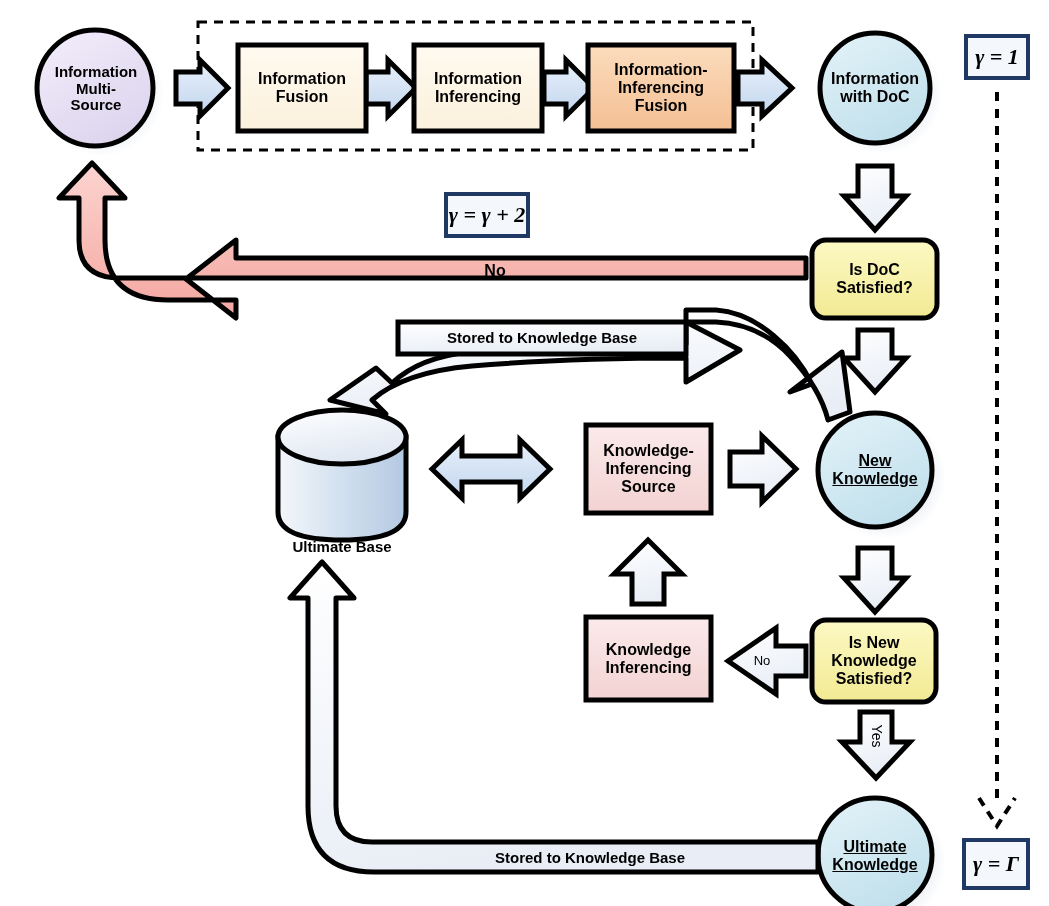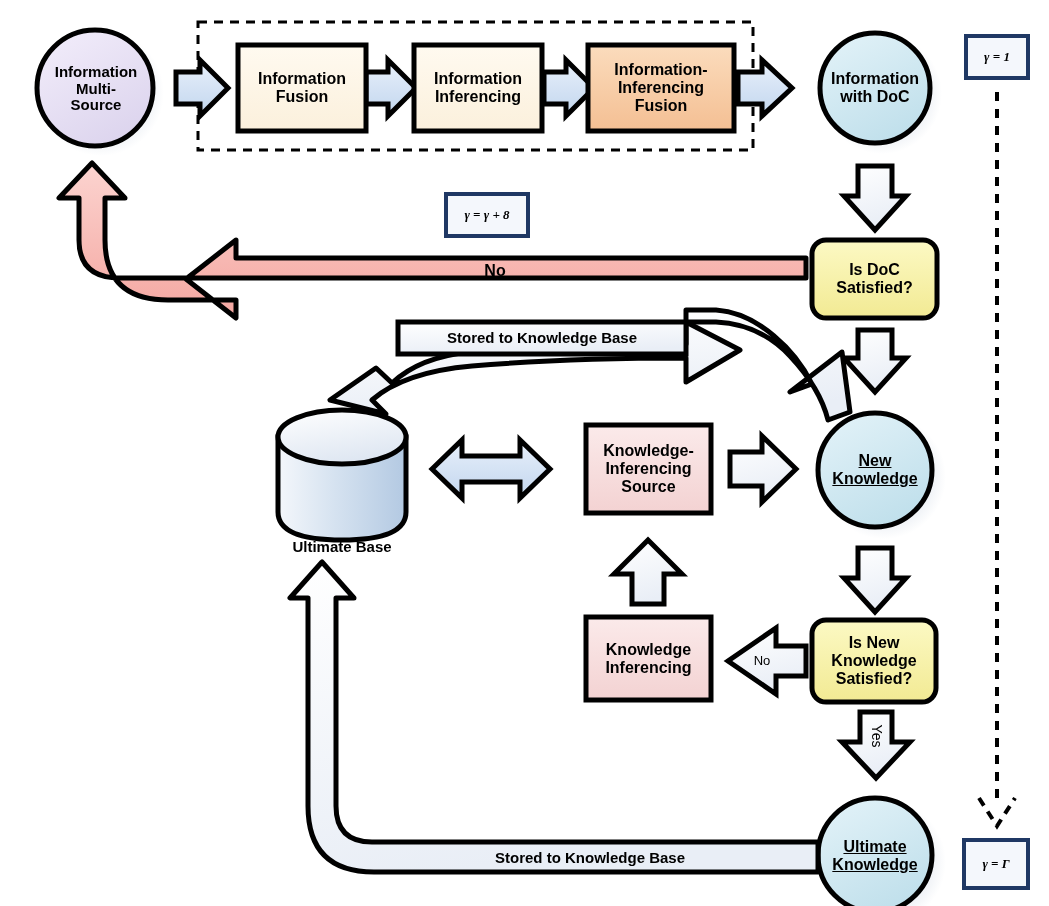--- a/index.html
+++ b/index.html
@@ -4,21 +4,21 @@
 <style>
   html,body{margin:0;padding:0;background:#fff;}
   body{width:1049px;height:906px;position:relative;overflow:hidden;
        font-family:"Liberation Sans","DejaVu Sans",sans-serif;}
   #stage{position:absolute;left:0;top:0;width:1049px;height:906px;border-radius:18px;}
   svg#canvas{position:absolute;left:0;top:0;width:1049px;height:906px;}
 
   .lbl{position:absolute;display:flex;align-items:center;justify-content:center;
        text-align:center;font-weight:bold;color:#000;line-height:1.12;
        pointer-events:none;}
-  .t15{font-size:15px;} .t16{font-size:16px;} .t17{font-size:13px;}
+  .t15{font-size:15px;} .t16{font-size:16px;} .t17{font-size:22px;}
   .t14{font-size:14px;} .t13{font-size:13px;}
   .gamma{font-family:"Liberation Serif","DejaVu Serif",serif;font-style:italic;}
 </style>
 </head>
 <body>
 
 <div id="stage">
 
 <svg id="canvas" viewBox="0 0 1049 906">
   <defs>
@@ -308,20 +308,20 @@
 
 <div class="lbl t15" style="left:380px;top:844px;width:420px;height:28px;">
   <span>Stored to Knowledge Base</span>
 </div>
 
 <div class="lbl t17" style="left:966px;top:36px;width:62px;height:42px;">
   <span class="gamma">γ = 1</span>
 </div>
 
 <div class="lbl t17" style="left:446px;top:194px;width:82px;height:42px;">
-  <span class="gamma">γ = γ + 8</span>
+  <span class="gamma">γ = γ + 2</span>
 </div>
 
 <div class="lbl t17" style="left:964px;top:840px;width:64px;height:48px;">
   <span class="gamma">γ = Γ</span>
 </div>
 
 </div>
 
 </body></html>

